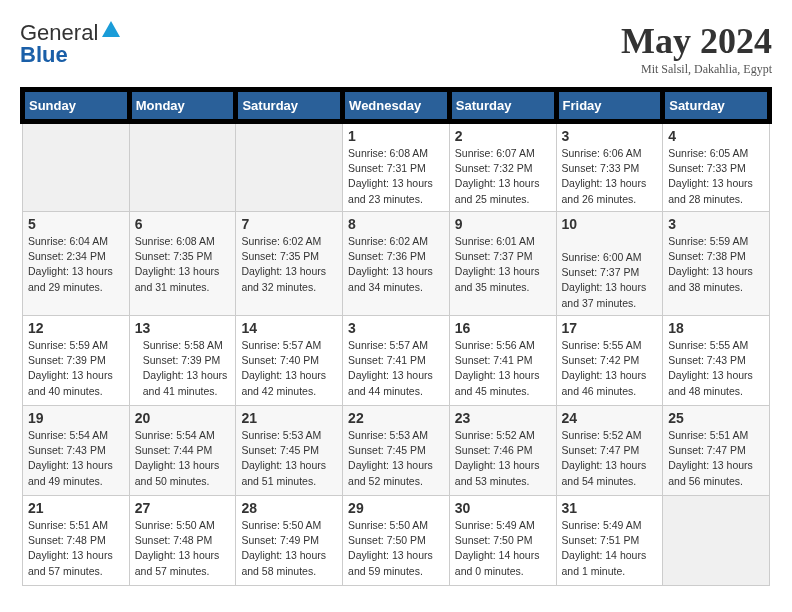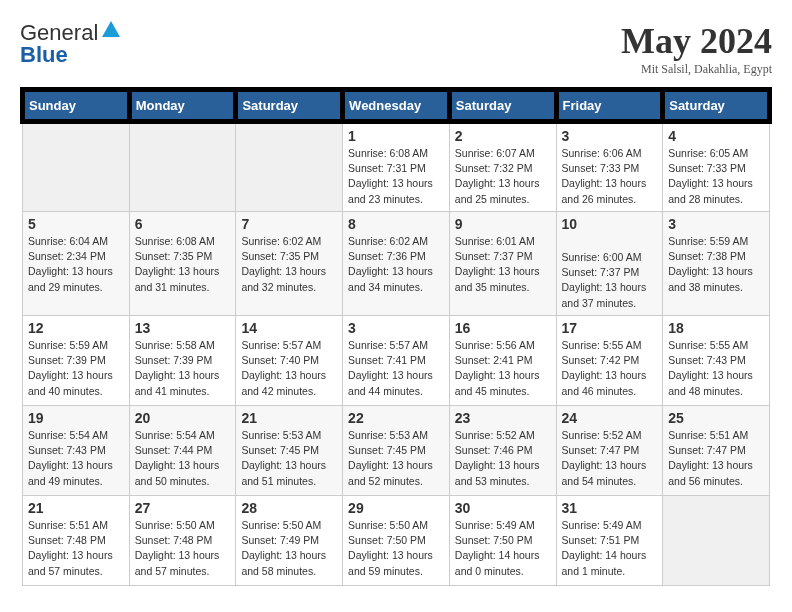--- a/index.html
+++ b/index.html
@@ -196,21 +196,21 @@
       <tr>
         <td>
           <div class="day-num">12</div>
           <div class="day-info" style="white-space: pre-line;">Sunrise: 5:59 AM
 Sunset: 7:39 PM
 Daylight: 13 hours
 and 40 minutes.</div>
         </td>
         <td>
           <div class="day-num">13</div>
-          <div class="day-info" style="white-space: pre-line;">Sunrise: 5:58 AM
+          <div class="day-info" style="white-space: pre-line; margin-left: 8px;">Sunrise: 5:58 AM
 Sunset: 7:39 PM
 Daylight: 13 hours
 and 41 minutes.</div>
         </td>
         <td>
           <div class="day-num">14</div>
           <div class="day-info" style="white-space: pre-line;">Sunrise: 5:57 AM
 Sunset: 7:40 PM
 Daylight: 13 hours
 and 42 minutes.</div>
@@ -218,21 +218,21 @@
         <td>
           <div class="day-num">3</div>
           <div class="day-info" style="white-space: pre-line;">Sunrise: 5:57 AM
 Sunset: 7:41 PM
 Daylight: 13 hours
 and 44 minutes.</div>
         </td>
         <td>
           <div class="day-num">16</div>
           <div class="day-info" style="white-space: pre-line;">Sunrise: 5:56 AM
-Sunset: 2:41 PM
+Sunset: 7:41 PM
 Daylight: 13 hours
 and 45 minutes.</div>
         </td>
         <td>
           <div class="day-num">17</div>
           <div class="day-info" style="white-space: pre-line;">Sunrise: 5:55 AM
 Sunset: 7:42 PM
 Daylight: 13 hours
 and 46 minutes.</div>
         </td>

